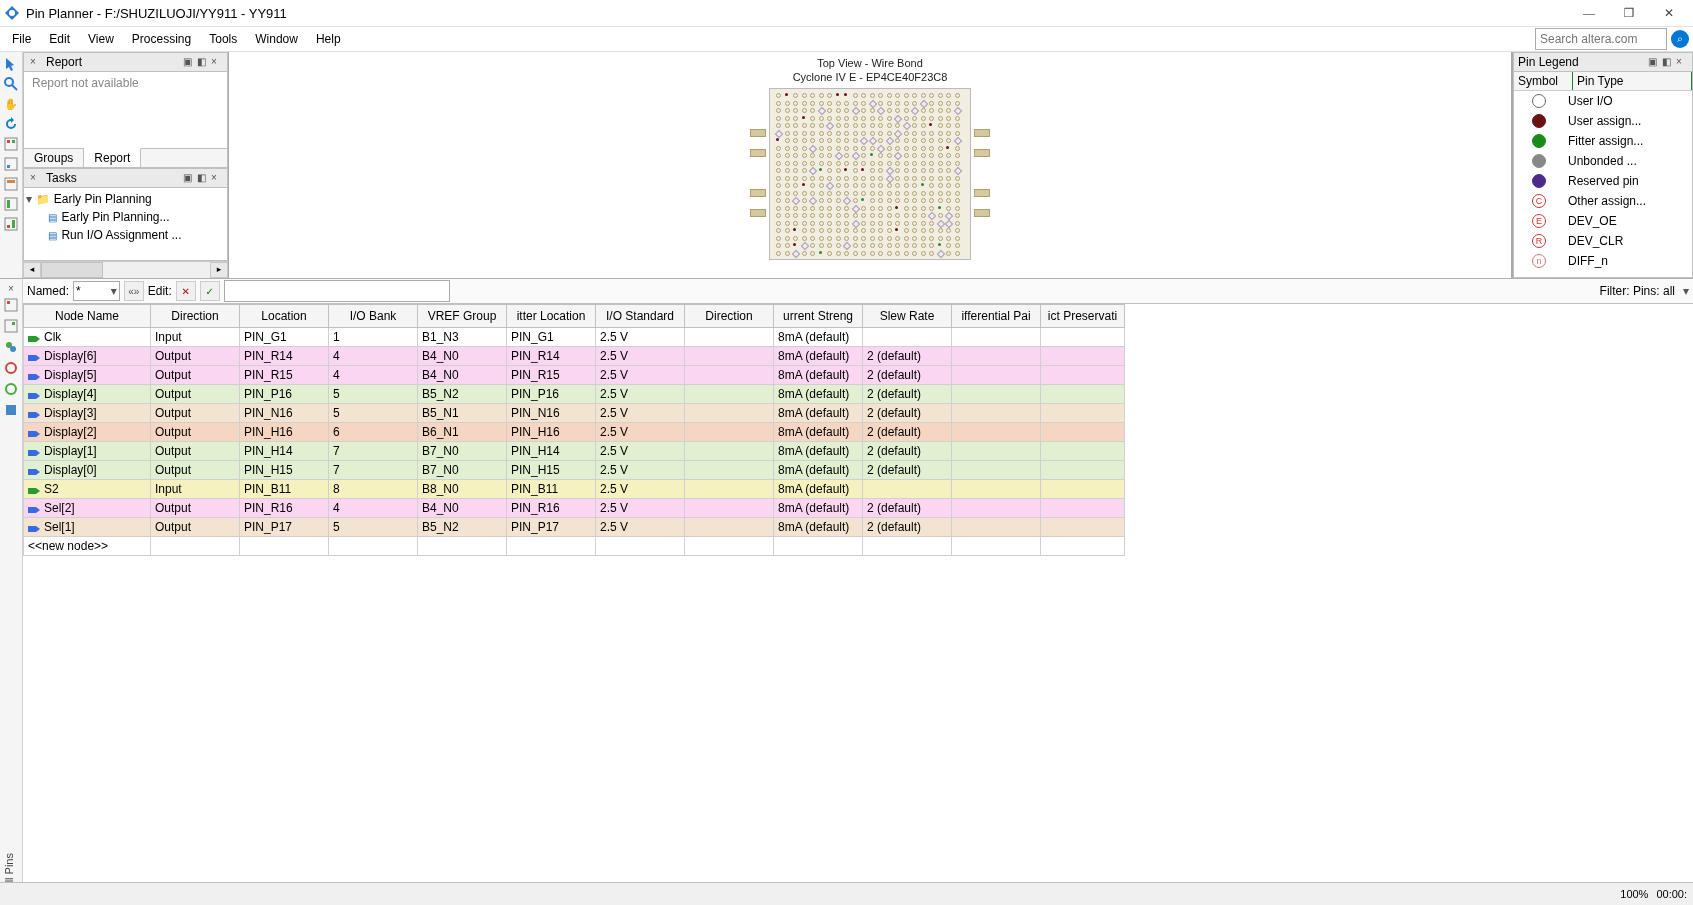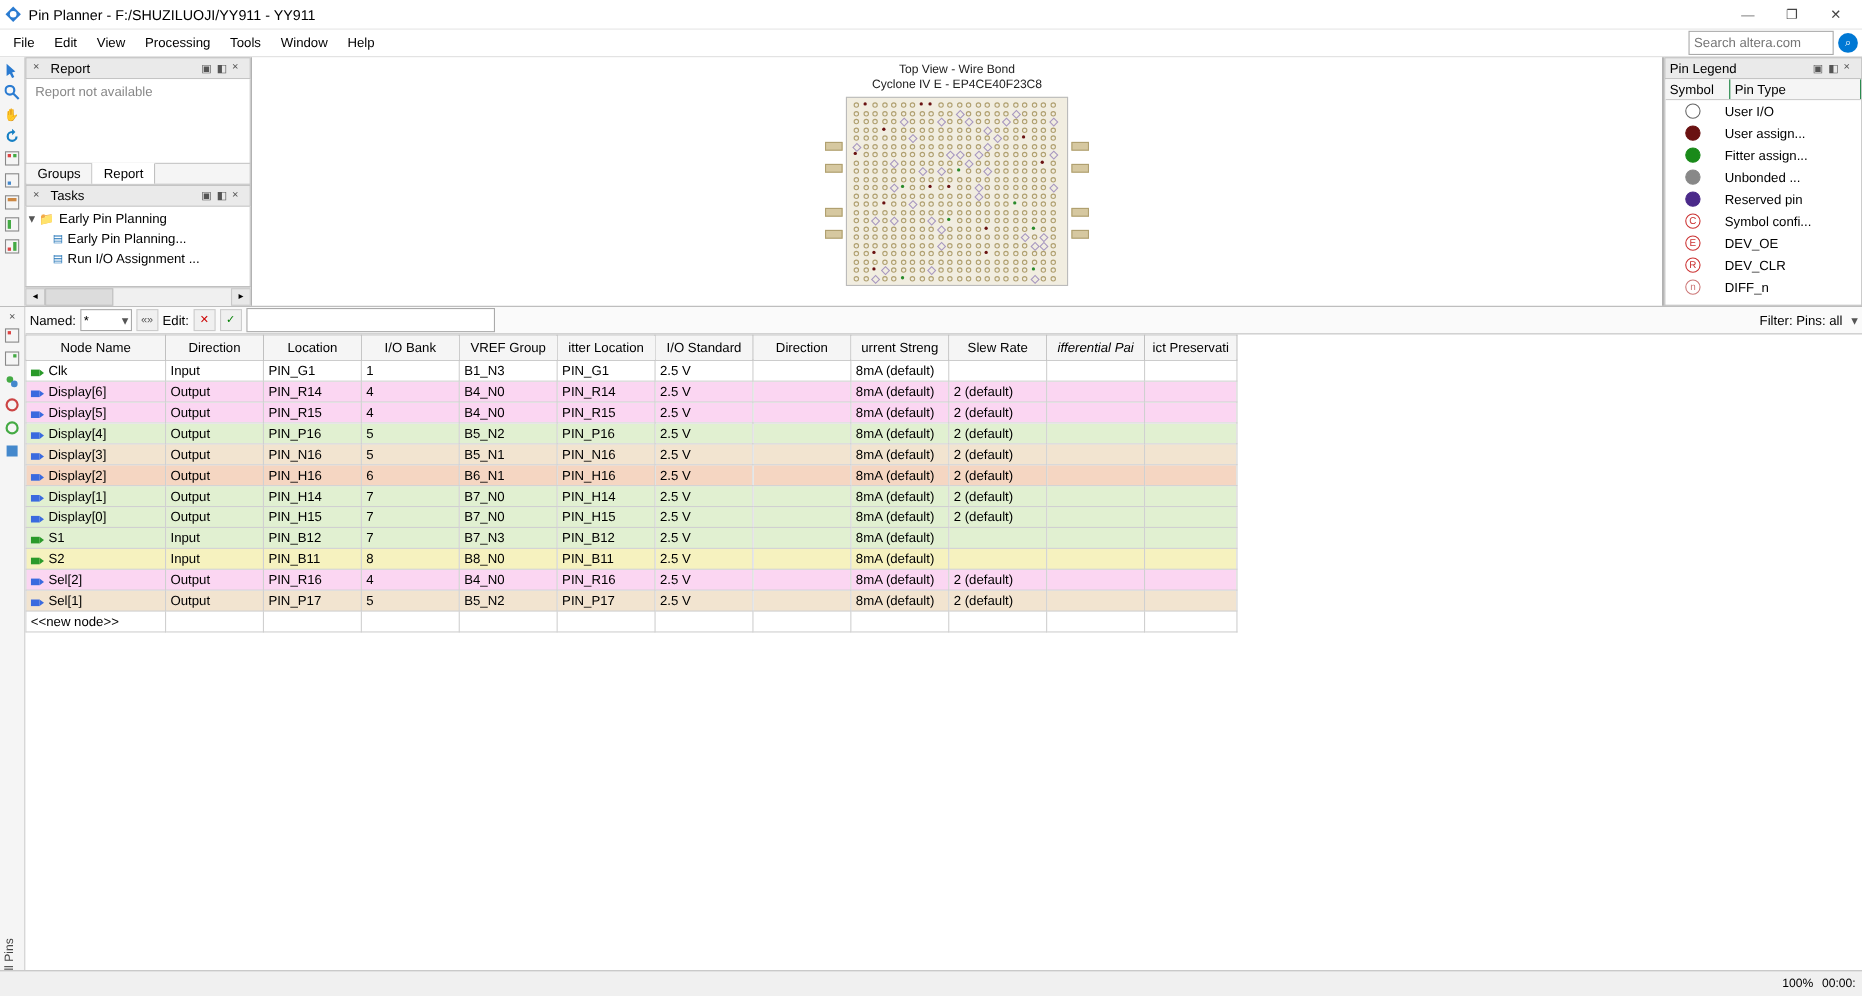--- a/index.html
+++ b/index.html
@@ -740,21 +740,21 @@
           <div class="legend-row">
             <div class="sym">
               <span style="background: rgb(75, 42, 138); border-color: rgb(75, 42, 138);"></span>
             </div>
             <div class="lbl">Reserved pin</div>
           </div>
           <div class="legend-row">
             <div class="sym">
               <span style="background: transparent; border-color: rgb(204, 51, 51); color: rgb(204, 51, 51);">C</span>
             </div>
-            <div class="lbl">Symbol confi...</div>
+            <div class="lbl">Other assign...</div>
           </div>
           <div class="legend-row">
             <div class="sym">
               <span style="background: transparent; border-color: rgb(204, 51, 51); color: rgb(204, 51, 51);">E</span>
             </div>
             <div class="lbl">DEV_OE</div>
           </div>
           <div class="legend-row">
             <div class="sym">
               <span style="background: transparent; border-color: rgb(204, 51, 51); color: rgb(204, 51, 51);">R</span>
@@ -820,21 +820,21 @@
               <th style="width: 118px;">Node Name</th>
               <th style="width: 80px;">Direction</th>
               <th style="width: 80px;">Location</th>
               <th style="width: 80px;">I/O Bank</th>
               <th style="width: 80px;">VREF Group</th>
               <th style="width: 80px;">itter Location</th>
               <th style="width: 80px;">I/O Standard</th>
               <th style="width: 80px;">Direction</th>
               <th style="width: 80px;">urrent Streng</th>
               <th style="width: 80px;">Slew Rate</th>
-              <th style="width: 80px; font-style: italic;">ifferential Pai</th>
+              <th style="width: 80px;">ifferential Pai</th>
               <th style="width: 75px;">ict Preservati</th>
             </tr>
           </thead>
         <tbody id="pinsBody">
             <tr class="r-white">
               <td class="name"><span class="node-icon"><svg viewBox="0 0 12 10">
                     <rect x="0" y="2" width="8" height="6" fill="#2a9a2a"></rect>
                     <path d="M8 2l4 3-4 3z" fill="#2a9a2a"></path>
                   </svg></span>Clk</td>
               <td>Input</td>
@@ -961,37 +961,20 @@
               <td>7</td>
               <td>B7_N0</td>
               <td>PIN_H15</td>
               <td>2.5 V</td>
               <td></td>
               <td>8mA (default)</td>
               <td>2 (default)</td>
               <td></td>
               <td></td>
             </tr>
-            <tr class="r-green">
-              <td class="name"><span class="node-icon"><svg viewBox="0 0 12 10">
-                    <rect x="0" y="2" width="8" height="6" fill="#2a9a2a"></rect>
-                    <path d="M8 2l4 3-4 3z" fill="#2a9a2a"></path>
-                  </svg></span>S1</td>
-              <td>Input</td>
-              <td>PIN_B12</td>
-              <td>7</td>
-              <td>B7_N3</td>
-              <td>PIN_B12</td>
-              <td>2.5 V</td>
-              <td></td>
-              <td>8mA (default)</td>
-              <td></td>
-              <td></td>
-              <td></td>
-            </tr>
             <tr class="r-yellow">
               <td class="name"><span class="node-icon"><svg viewBox="0 0 12 10">
                     <rect x="0" y="2" width="8" height="6" fill="#2a9a2a"></rect>
                     <path d="M8 2l4 3-4 3z" fill="#2a9a2a"></path>
                   </svg></span>S2</td>
               <td>Input</td>
               <td>PIN_B11</td>
               <td>8</td>
               <td>B8_N0</td>
               <td>PIN_B11</td>

